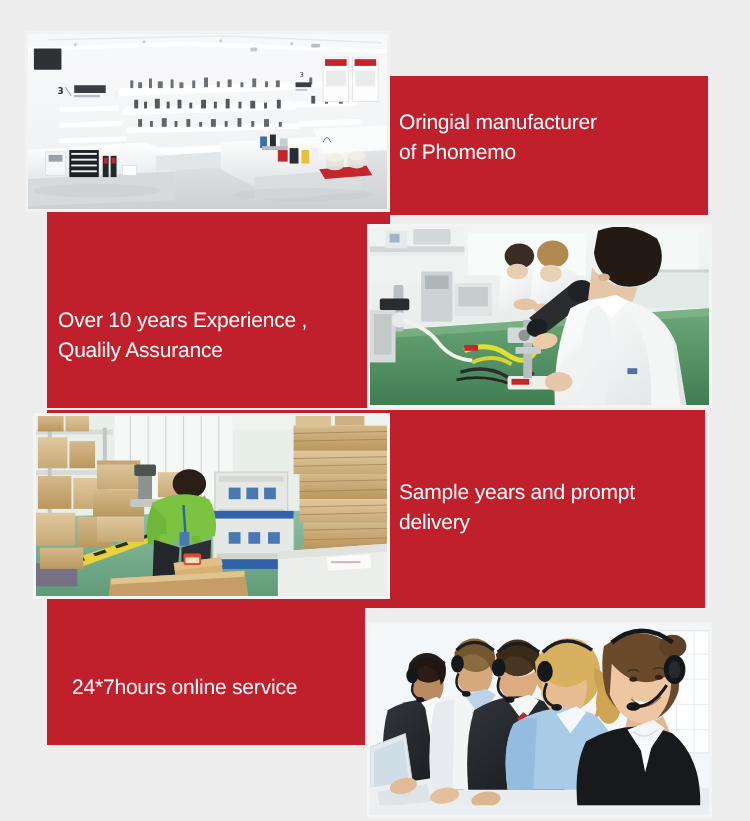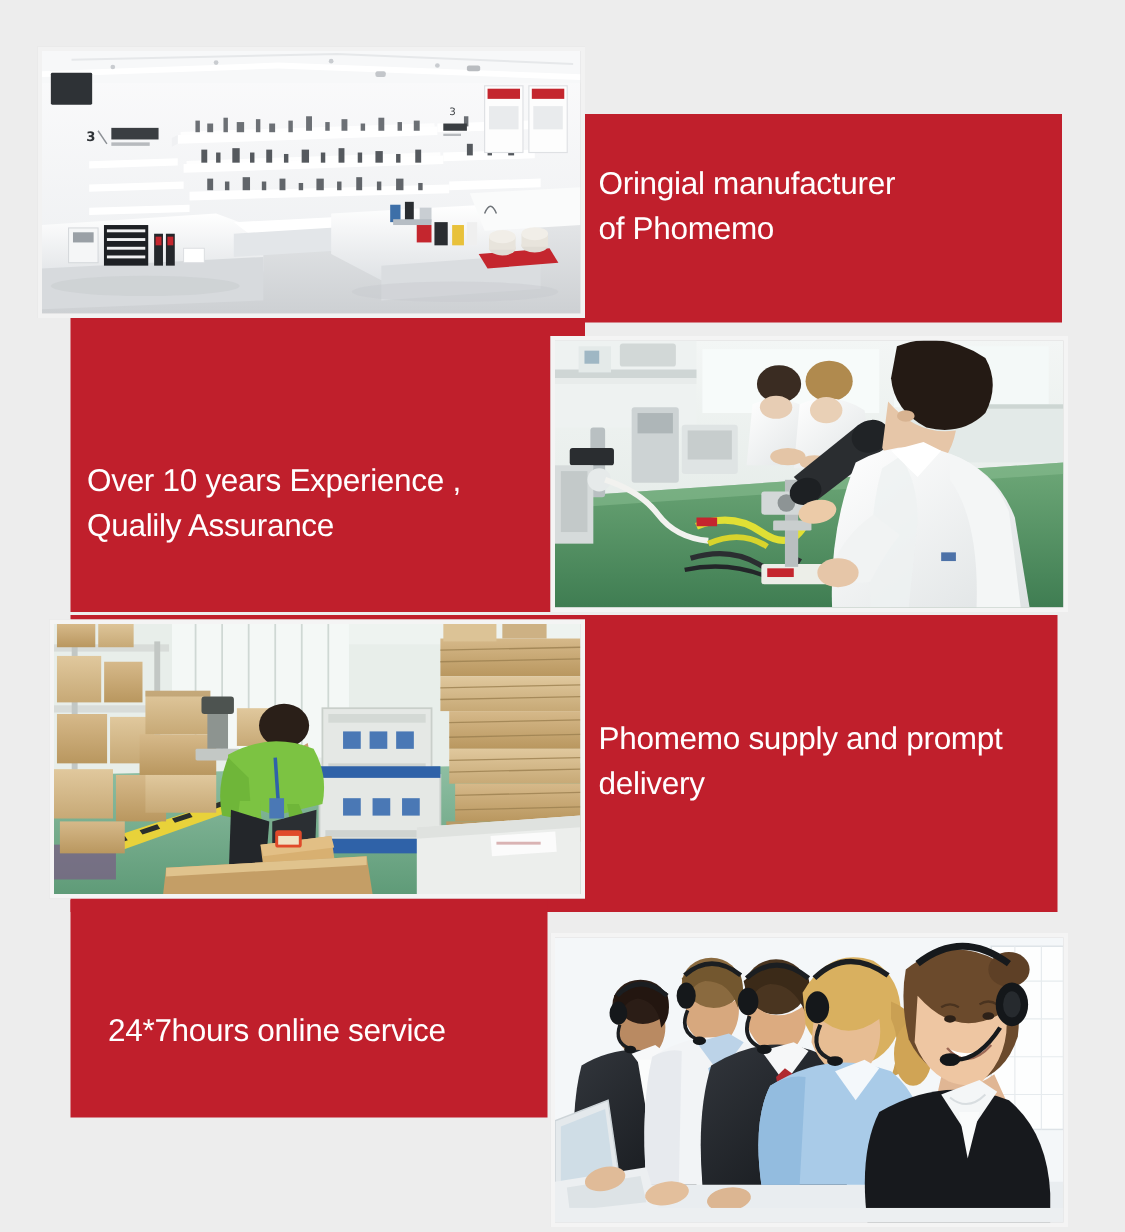--- a/index.html
+++ b/index.html
@@ -326,21 +326,21 @@
         <ellipse cx="178" cy="118" rx="13" ry="8" fill="#eccba8" transform="rotate(-12 178 118)"></ellipse>
       </g>
 
       <rect x="96" y="122" width="14" height="6" fill="#c4262e"></rect>
       <rect x="262" y="146" width="10" height="6" fill="#4d72a8"></rect>
     </svg>
   </div>
 
   <div class="panel" style="left:47px; top:410px; width:658px; height:198px;"></div>
 
-  <div class="headline" style="left:399px; top:478px; width:300px;">Phomemo supply and prompt
+  <div class="headline" style="left:399px; top:478px; width:300px;">Sample years and prompt
 delivery</div>
 
   <div class="photo" style="left:33px; top:413px; width:357px; height:186px;">
     <svg viewBox="0 0 357 186" preserveAspectRatio="none">
       <defs>
         <linearGradient id="whFloor" x1="0" y1="0" x2="0" y2="1">
           <stop offset="0" stop-color="#8fbfa3"></stop>
             <stop offset="1" stop-color="#5f9b78"></stop>
         </linearGradient>
         <linearGradient id="boxA" x1="0" y1="0" x2="0" y2="1">

